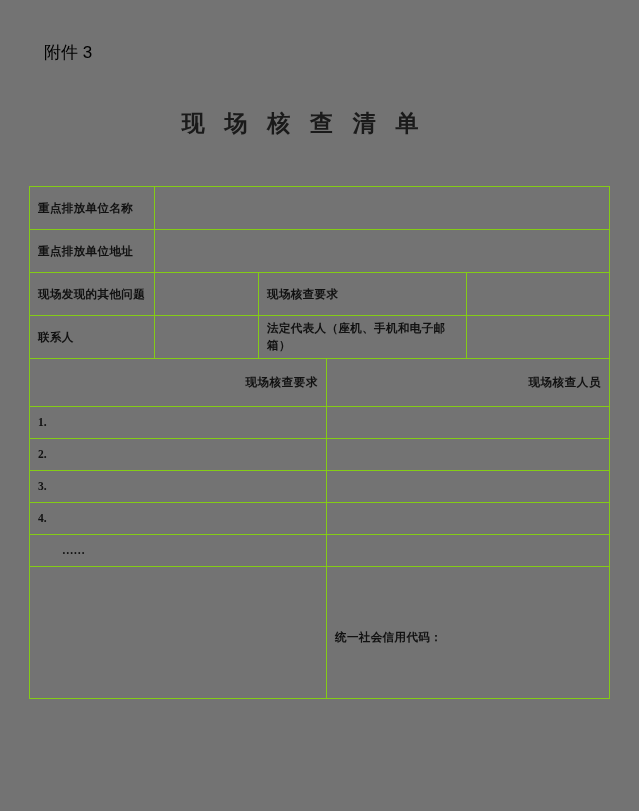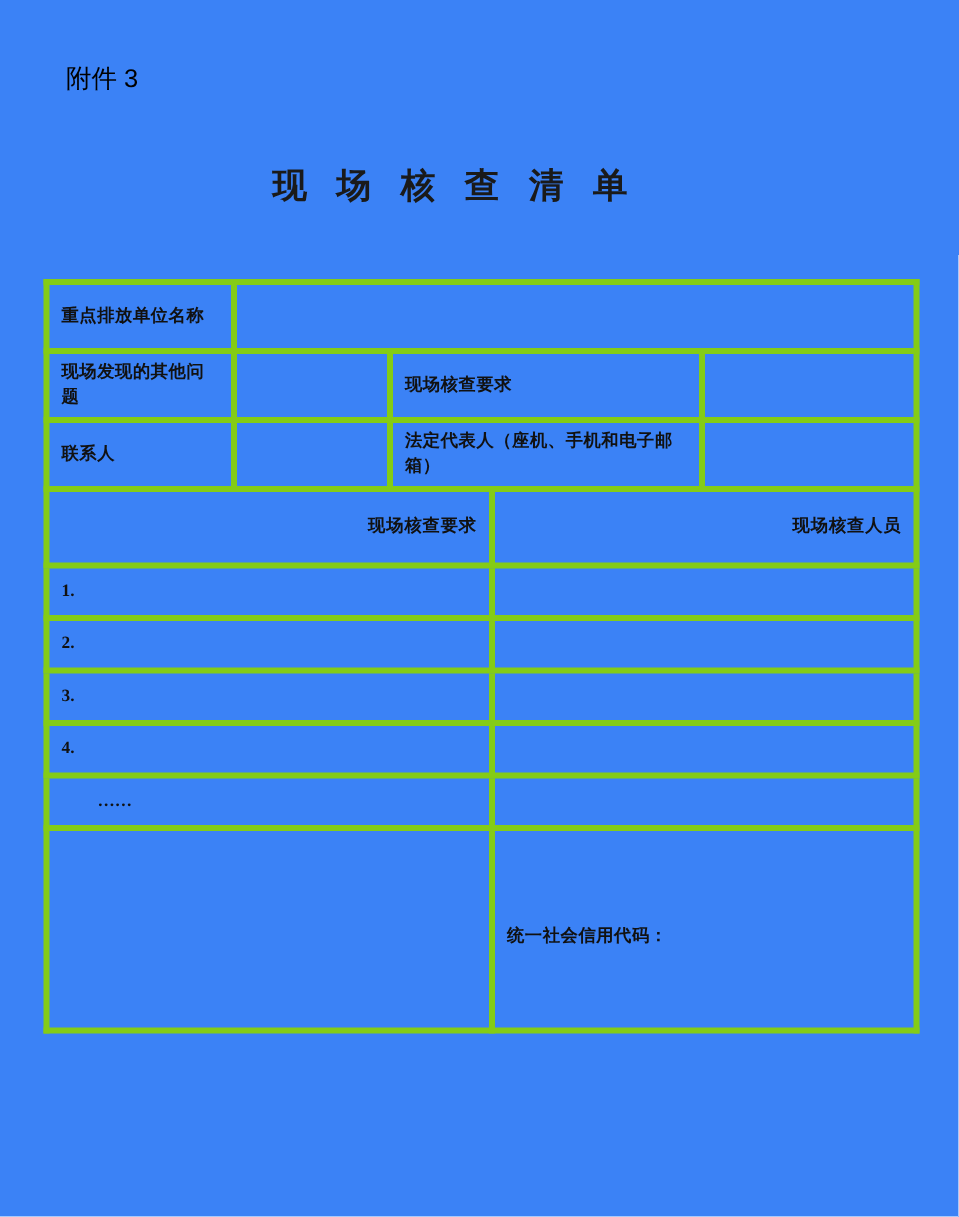--- a/index.html
+++ b/index.html
@@ -13,21 +13,21 @@
     font-family: "Liberation Serif", "DejaVu Serif", serif;
     color: #000000;
     position: relative;
     overflow: hidden;
   }
 
   .page {
     position: relative;
     width: 639px;
     height: 811px;
-    background: #3b82f6;
+    background: #737373;
   }
 
   
   .attachment-label {
     position: absolute;
     left: 44px;
     top: 42px;
     font-family: "Liberation Sans", "DejaVu Sans", sans-serif;
     font-size: 17px;
     line-height: 22px;
@@ -55,21 +55,21 @@
   .form-table {
     position: absolute;
     left: 29px;
     top: 186px;
     width: 580px;
     border-collapse: collapse;
     table-layout: fixed;
     font-family: "Liberation Serif", "DejaVu Serif", serif;
   }
   .form-table td {
-    border: 4px solid #84cc16;
+    border: 1px solid #84cc16;
     padding: 0 8px;
     vertical-align: middle;
     font-size: 11.5px;
     line-height: 1.45;
     color: #111111;
     font-weight: bold;
   }
   .form-table td.blank-cell {
     font-weight: normal;
   }
@@ -130,20 +130,24 @@
       <col style="width:140px">
       <col style="width:143px">
     </colgroup>
     <tbody>
 
       <tr>
         <td class="label-cell" style="height:42px">重点排放单位名称</td>
         <td class="blank-cell" colspan="4"></td>
       </tr>
 
+      <tr>
+        <td class="label-cell" style="height:42px">重点排放单位地址</td>
+        <td class="blank-cell" colspan="4"></td>
+      </tr>
 
       <tr>
         <td class="label-cell" style="height:42px">现场发现的其他问题</td>
         <td class="blank-cell"></td>
         <td class="label-cell" colspan="2">现场核查要求</td>
         <td class="blank-cell"></td>
       </tr>
 
       <tr>
         <td class="label-cell" style="height:42px">联系人</td>

